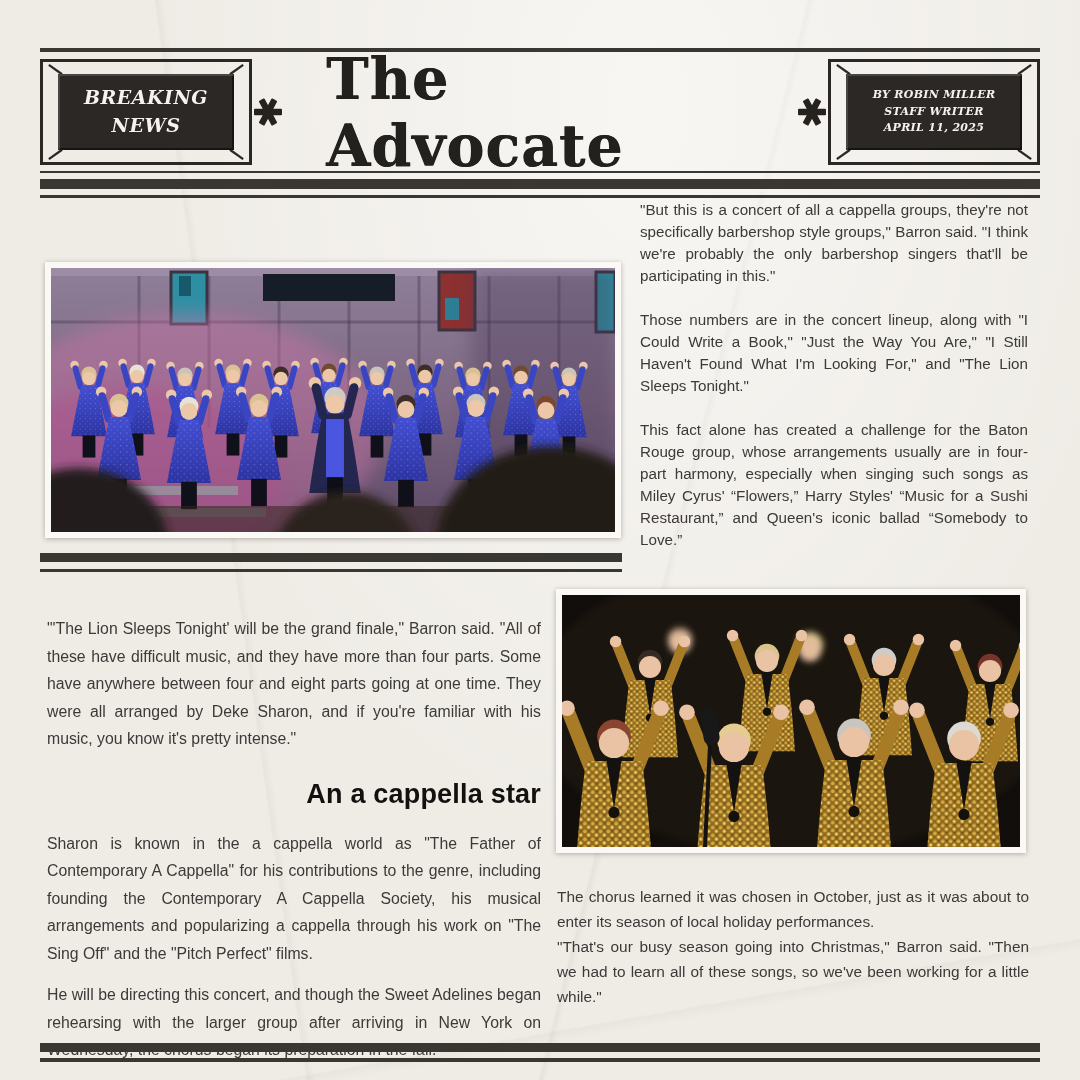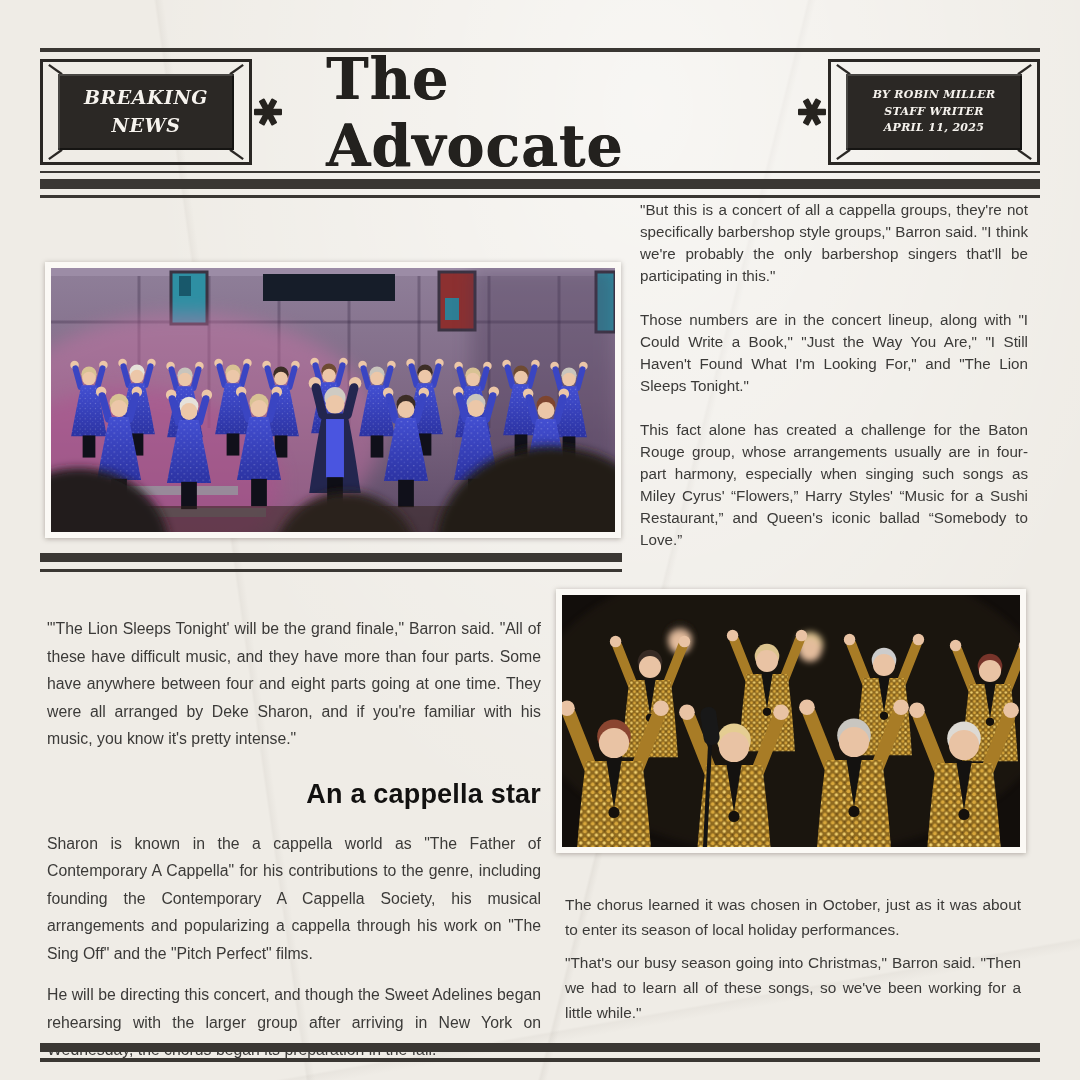--- a/index.html
+++ b/index.html
@@ -31,21 +31,21 @@
   .masthead-title{font-family:"DejaVu Serif","Liberation Serif",serif;font-weight:700;font-size:57px;letter-spacing:1px;color:#23211e;text-shadow:.6px 0 #23211e;}
   .ast{width:32px;height:32px;flex:0 0 auto;}
   
   .col{position:absolute;text-align:justify;}
   .col p{margin:0 0 22px 0;font-size:15.2px;line-height:22px;}
   .col-right-top{left:640px;top:199px;width:388px;}
   .col-left{left:47px;top:615px;width:494px;}
   .col-left p{font-size:15.8px;line-height:27.5px;margin:0 0 14px 0;}
   .section-heading{font-size:27px;font-weight:700;color:#121110;margin:26px 0 20px 0;text-align:right;letter-spacing:.2px;}
   .col-right-bottom{left:557px;top:884px;width:472px;}
-  .col-right-bottom p{font-size:15.4px;line-height:25px;margin:8px;}
+  .col-right-bottom p{font-size:15.4px;line-height:25px;margin:0;}
   
   .photo{position:absolute;border:6px solid #fbf9f5;box-shadow:0 1px 5px rgba(60,50,40,.35);box-sizing:border-box;background:#222;}
   .photo svg{display:block;width:100%;height:100%;}
   .photo-stage{left:45px;top:262px;width:576px;height:276px;}
   .photo-gold{left:556px;top:589px;width:470px;height:264px;}
 </style>
 </head>
 <body>
 
 <div class="page">

